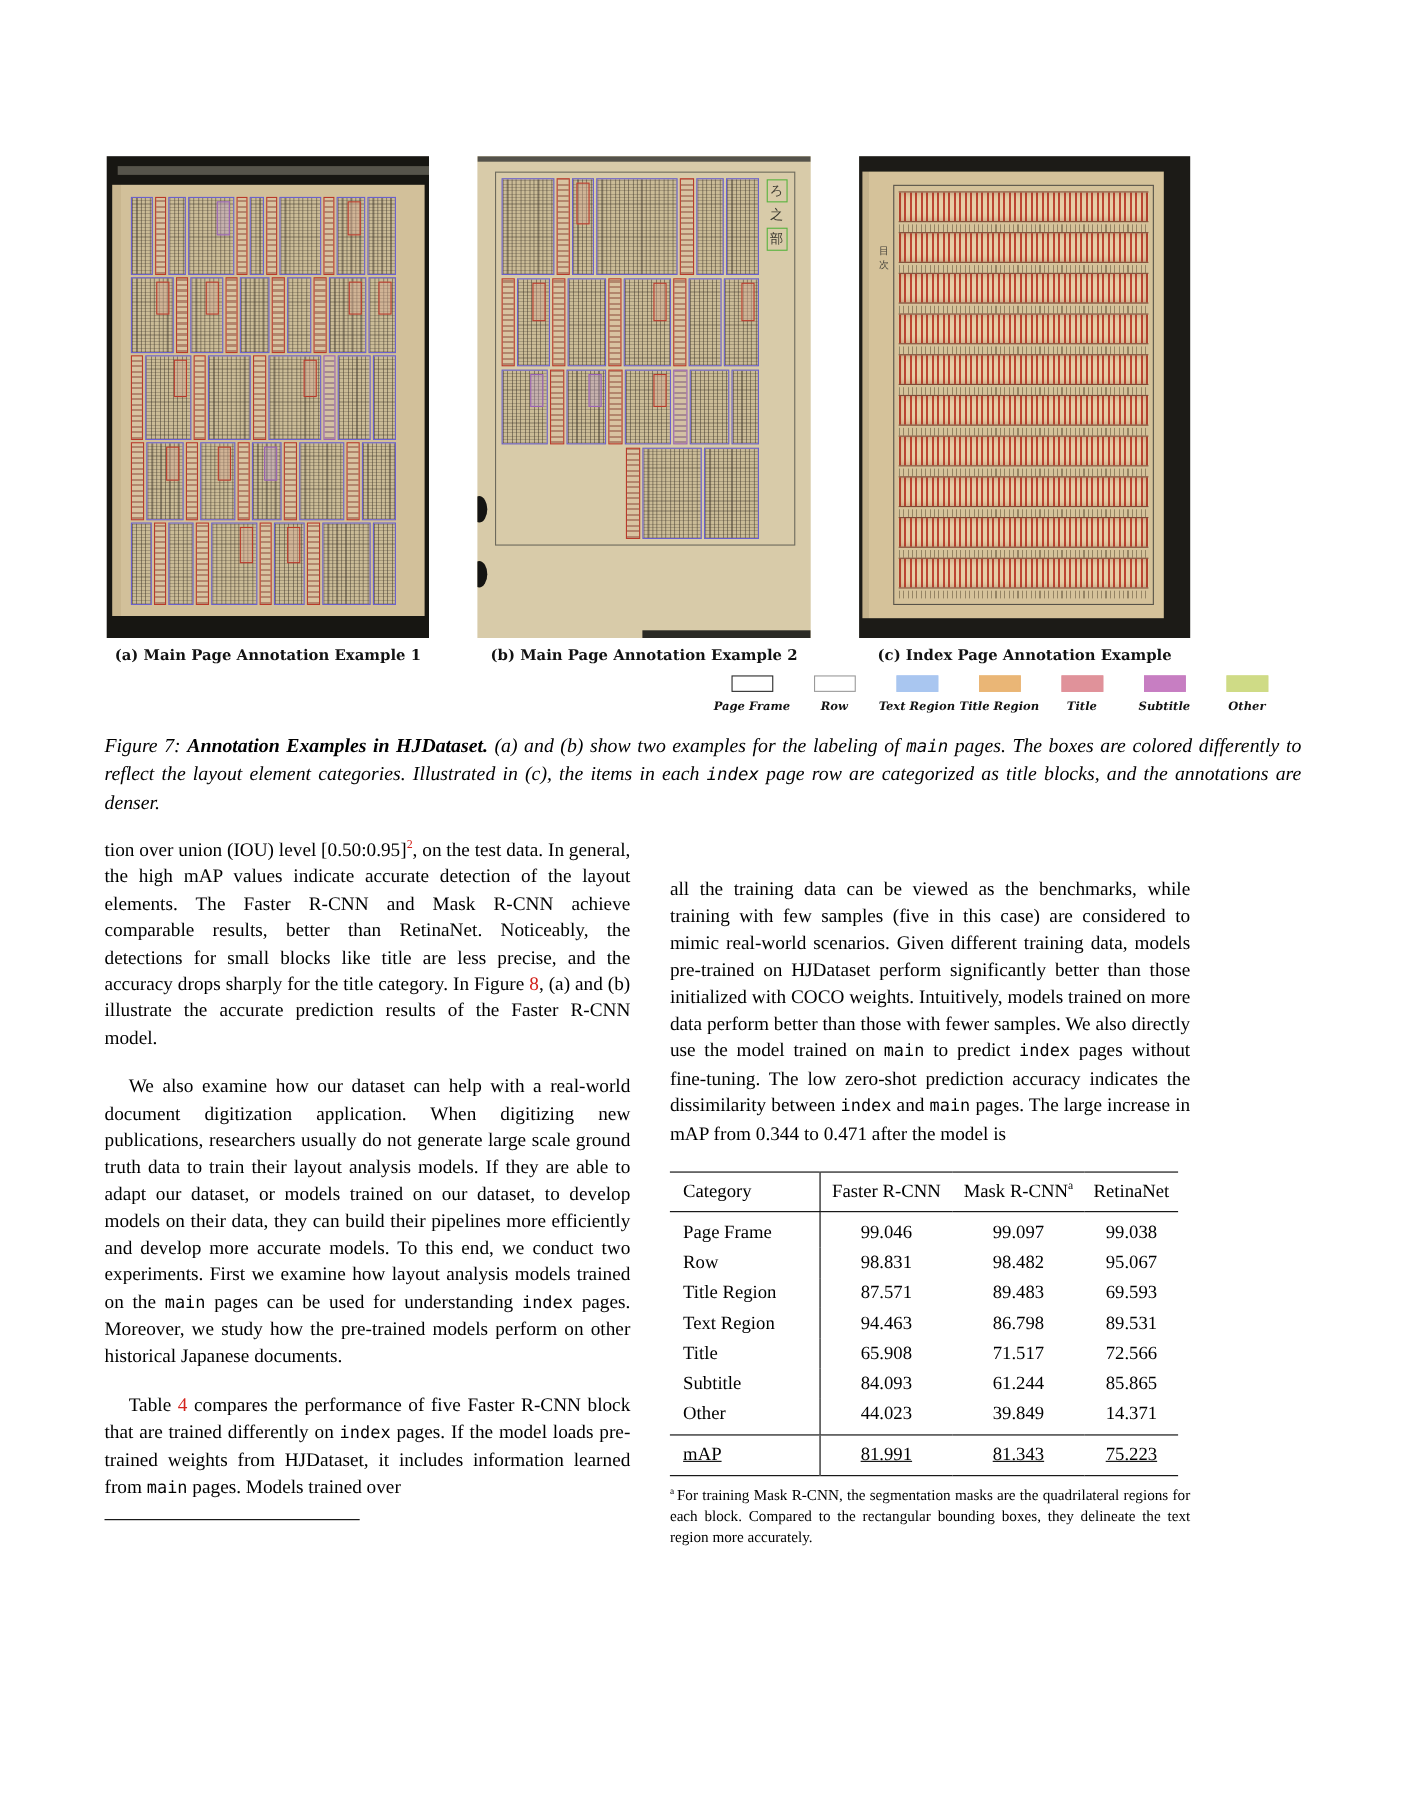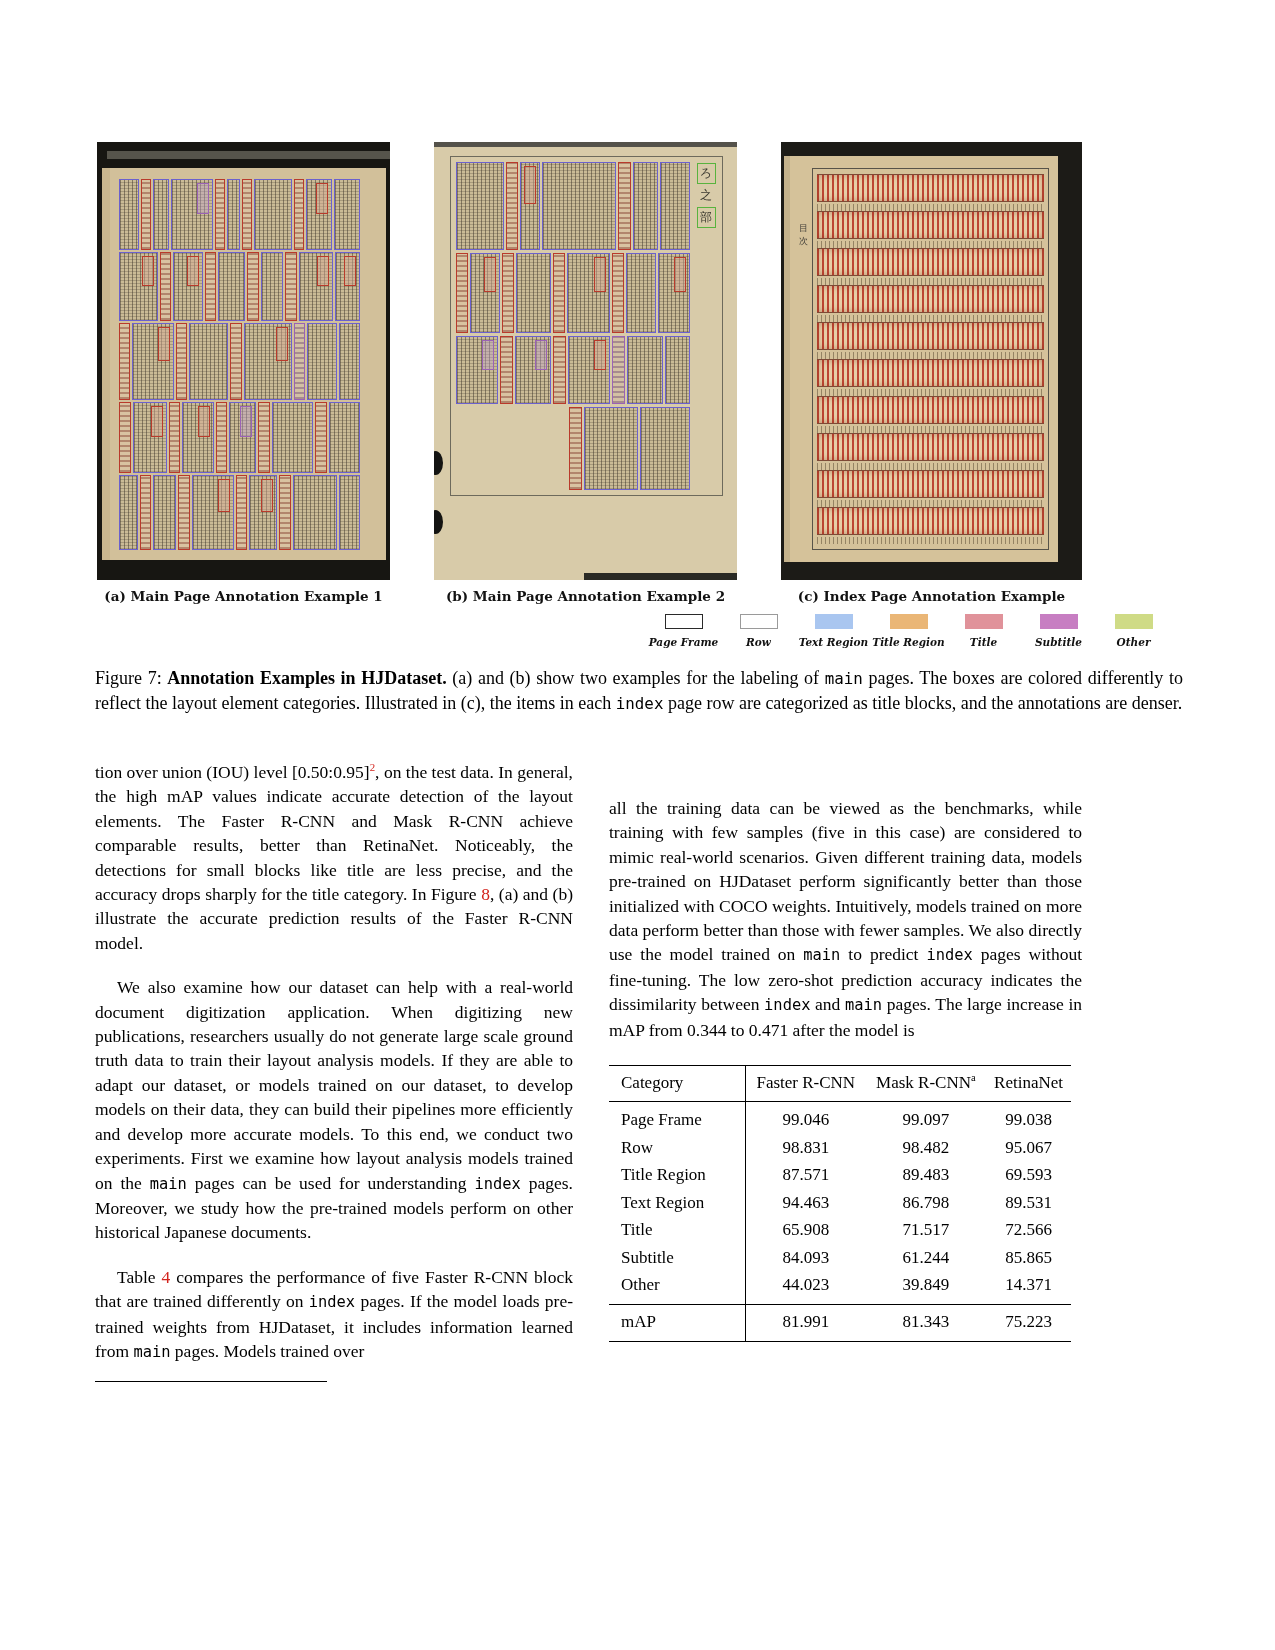--- a/index.html
+++ b/index.html
@@ -64,21 +64,21 @@
   #subB{left:434px;width:303px;}
   #subC{left:781px;width:301px;}
   #legend{position:absolute;left:646px;top:614px;display:flex;}
   .legend-item{width:75px;text-align:center;}
   .legend-swatch{width:38px;height:15px;margin:0 auto;box-sizing:border-box;}
   .legend-label{margin-top:7px;font-family:"DejaVu Serif",serif;font-style:italic;
     font-weight:700;font-size:10.5px;color:#121212;}
 
   
   .caption{position:absolute;left:95px;top:666px;width:1088px;
-    font-size:18px;line-height:24.4px;text-align:justify;}
+    font-size:18px;line-height:24.4px;text-align:justify;font-style:italic;}
   .col{position:absolute;top:760px;font-size:17.5px;line-height:24.4px;text-align:justify;}
   #colL{left:95px;width:478px;}
   #colR{left:609px;width:473px;margin-top:36px;}
   .col p{margin:0;}
   p.ind{text-indent:22px;margin-top:20px;}
   .sechead{font-size:18.5px;font-weight:700;margin:15px 0 11px 0;text-align:left;}
   .bold{font-weight:700;}
   .mono{font-family:"DejaVu Sans Mono",monospace;font-size:0.88em;}
   .red{color:#d3231c;}
   .green{color:#3fc43f;}
@@ -90,21 +90,21 @@
   
   #tbl3{border-collapse:collapse;width:462px;margin-top:23px;font-size:17px;
     border-top:1.6px solid #000;border-bottom:1.6px solid #000;}
   #tbl3 th{font-weight:400;padding:5px 2px 6px 2px;border-bottom:1.1px solid #000;text-align:center;}
   #tbl3 th:first-child{text-align:left;padding-left:12px;}
   #tbl3 td{padding:1.5px 2px;text-align:center;}
   #tbl3 td:first-child{text-align:left;padding-left:12px;}
   #tbl3 th:first-child,#tbl3 td:first-child{border-right:1.1px solid #000;width:122px;}
   #tbl3 tbody tr:first-child td{padding-top:6px;}
   #tbl3 tbody tr:last-child td{padding-bottom:7px;}
-  #tbl3 tfoot td{border-top:1.1px solid #000;padding:5px 2px 6px 2px;}
+  #tbl3 tfoot td{border-top:1.1px solid #000;padding:5px 2px 6px 2px;text-decoration:underline;}
   .tfoot-note{font-size:13.8px;line-height:19px;margin-top:8px;text-align:justify;}
 </style>
 </head>
 <body>
 
 <div class="fig" id="figA">
   <div class="streakA"></div>
   <div class="bindA"></div>
   <div class="pageA">
     <div class="annotA">
@@ -414,13 +414,14 @@
       </tbody>
     <tfoot>
         <tr>
           <td>mAP</td>
           <td>81.991</td>
           <td>81.343</td>
           <td>75.223</td>
         </tr>
       </tfoot>
   </table>
+  <div class="tfoot-note"><span class="sup">a </span><span>For training Mask R-CNN, the segmentation masks are the quadrilateral regions for each block.  Compared to the rectangular bounding boxes, they delineate the text region more accurately.</span></div>
 </div>
 
 </body></html>

